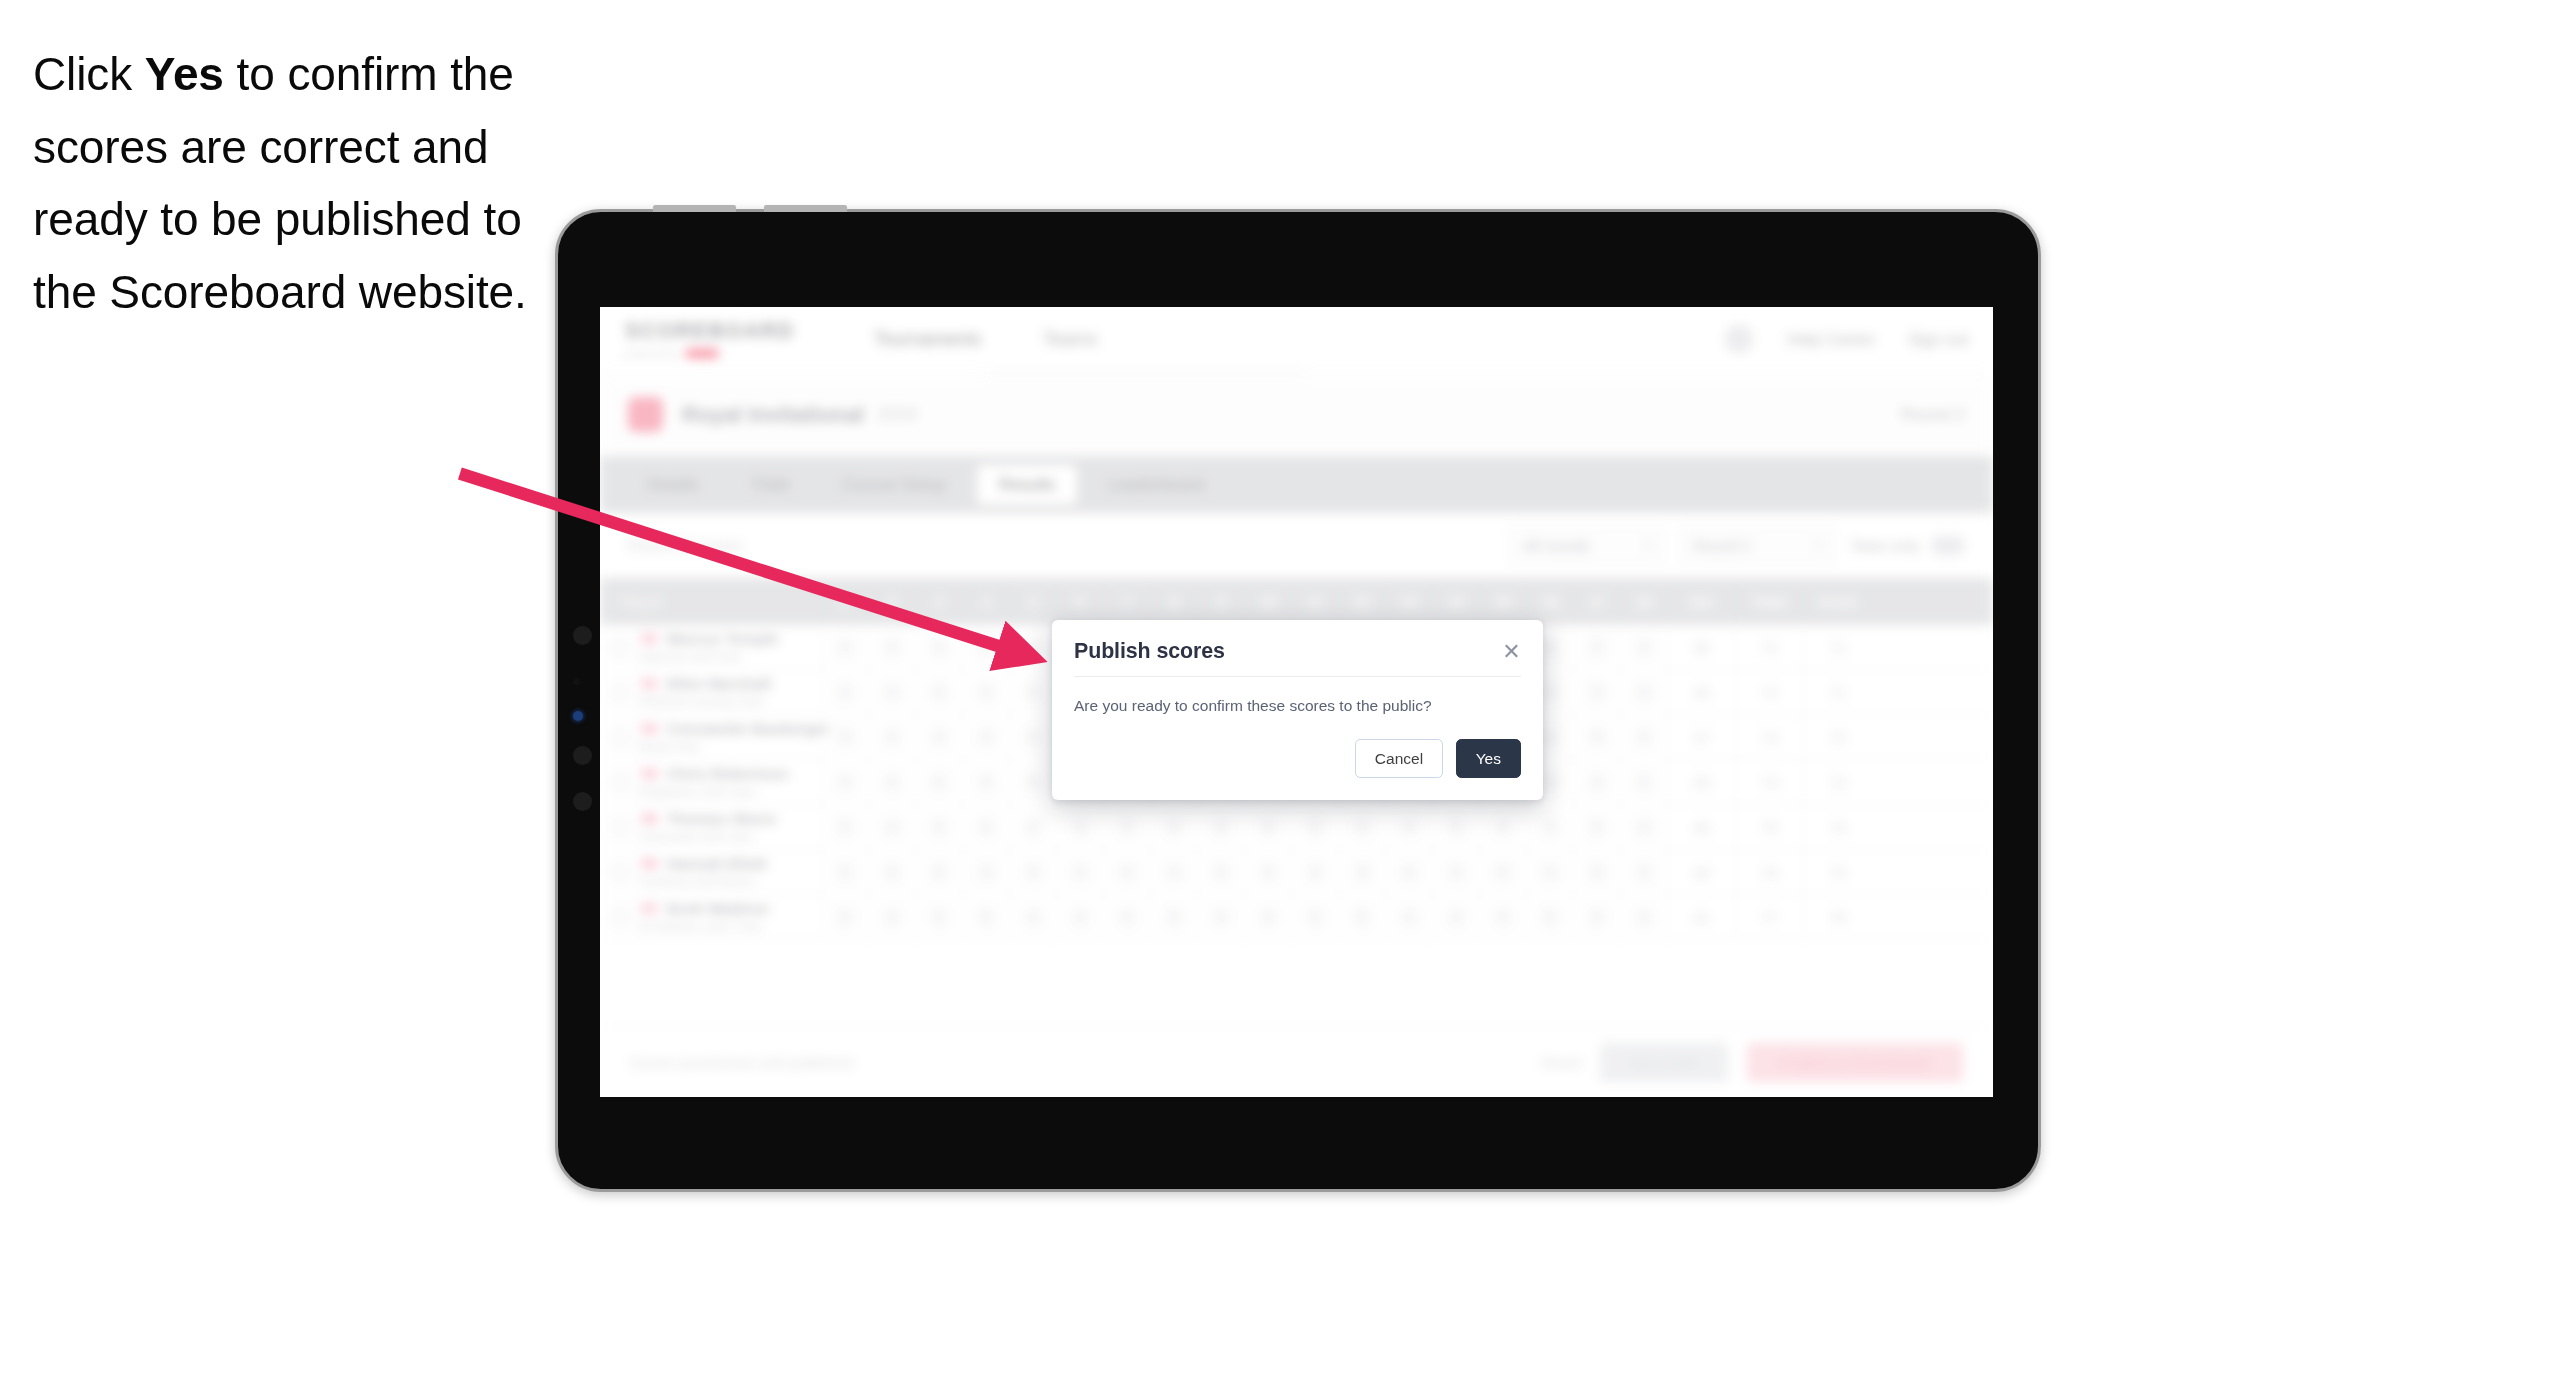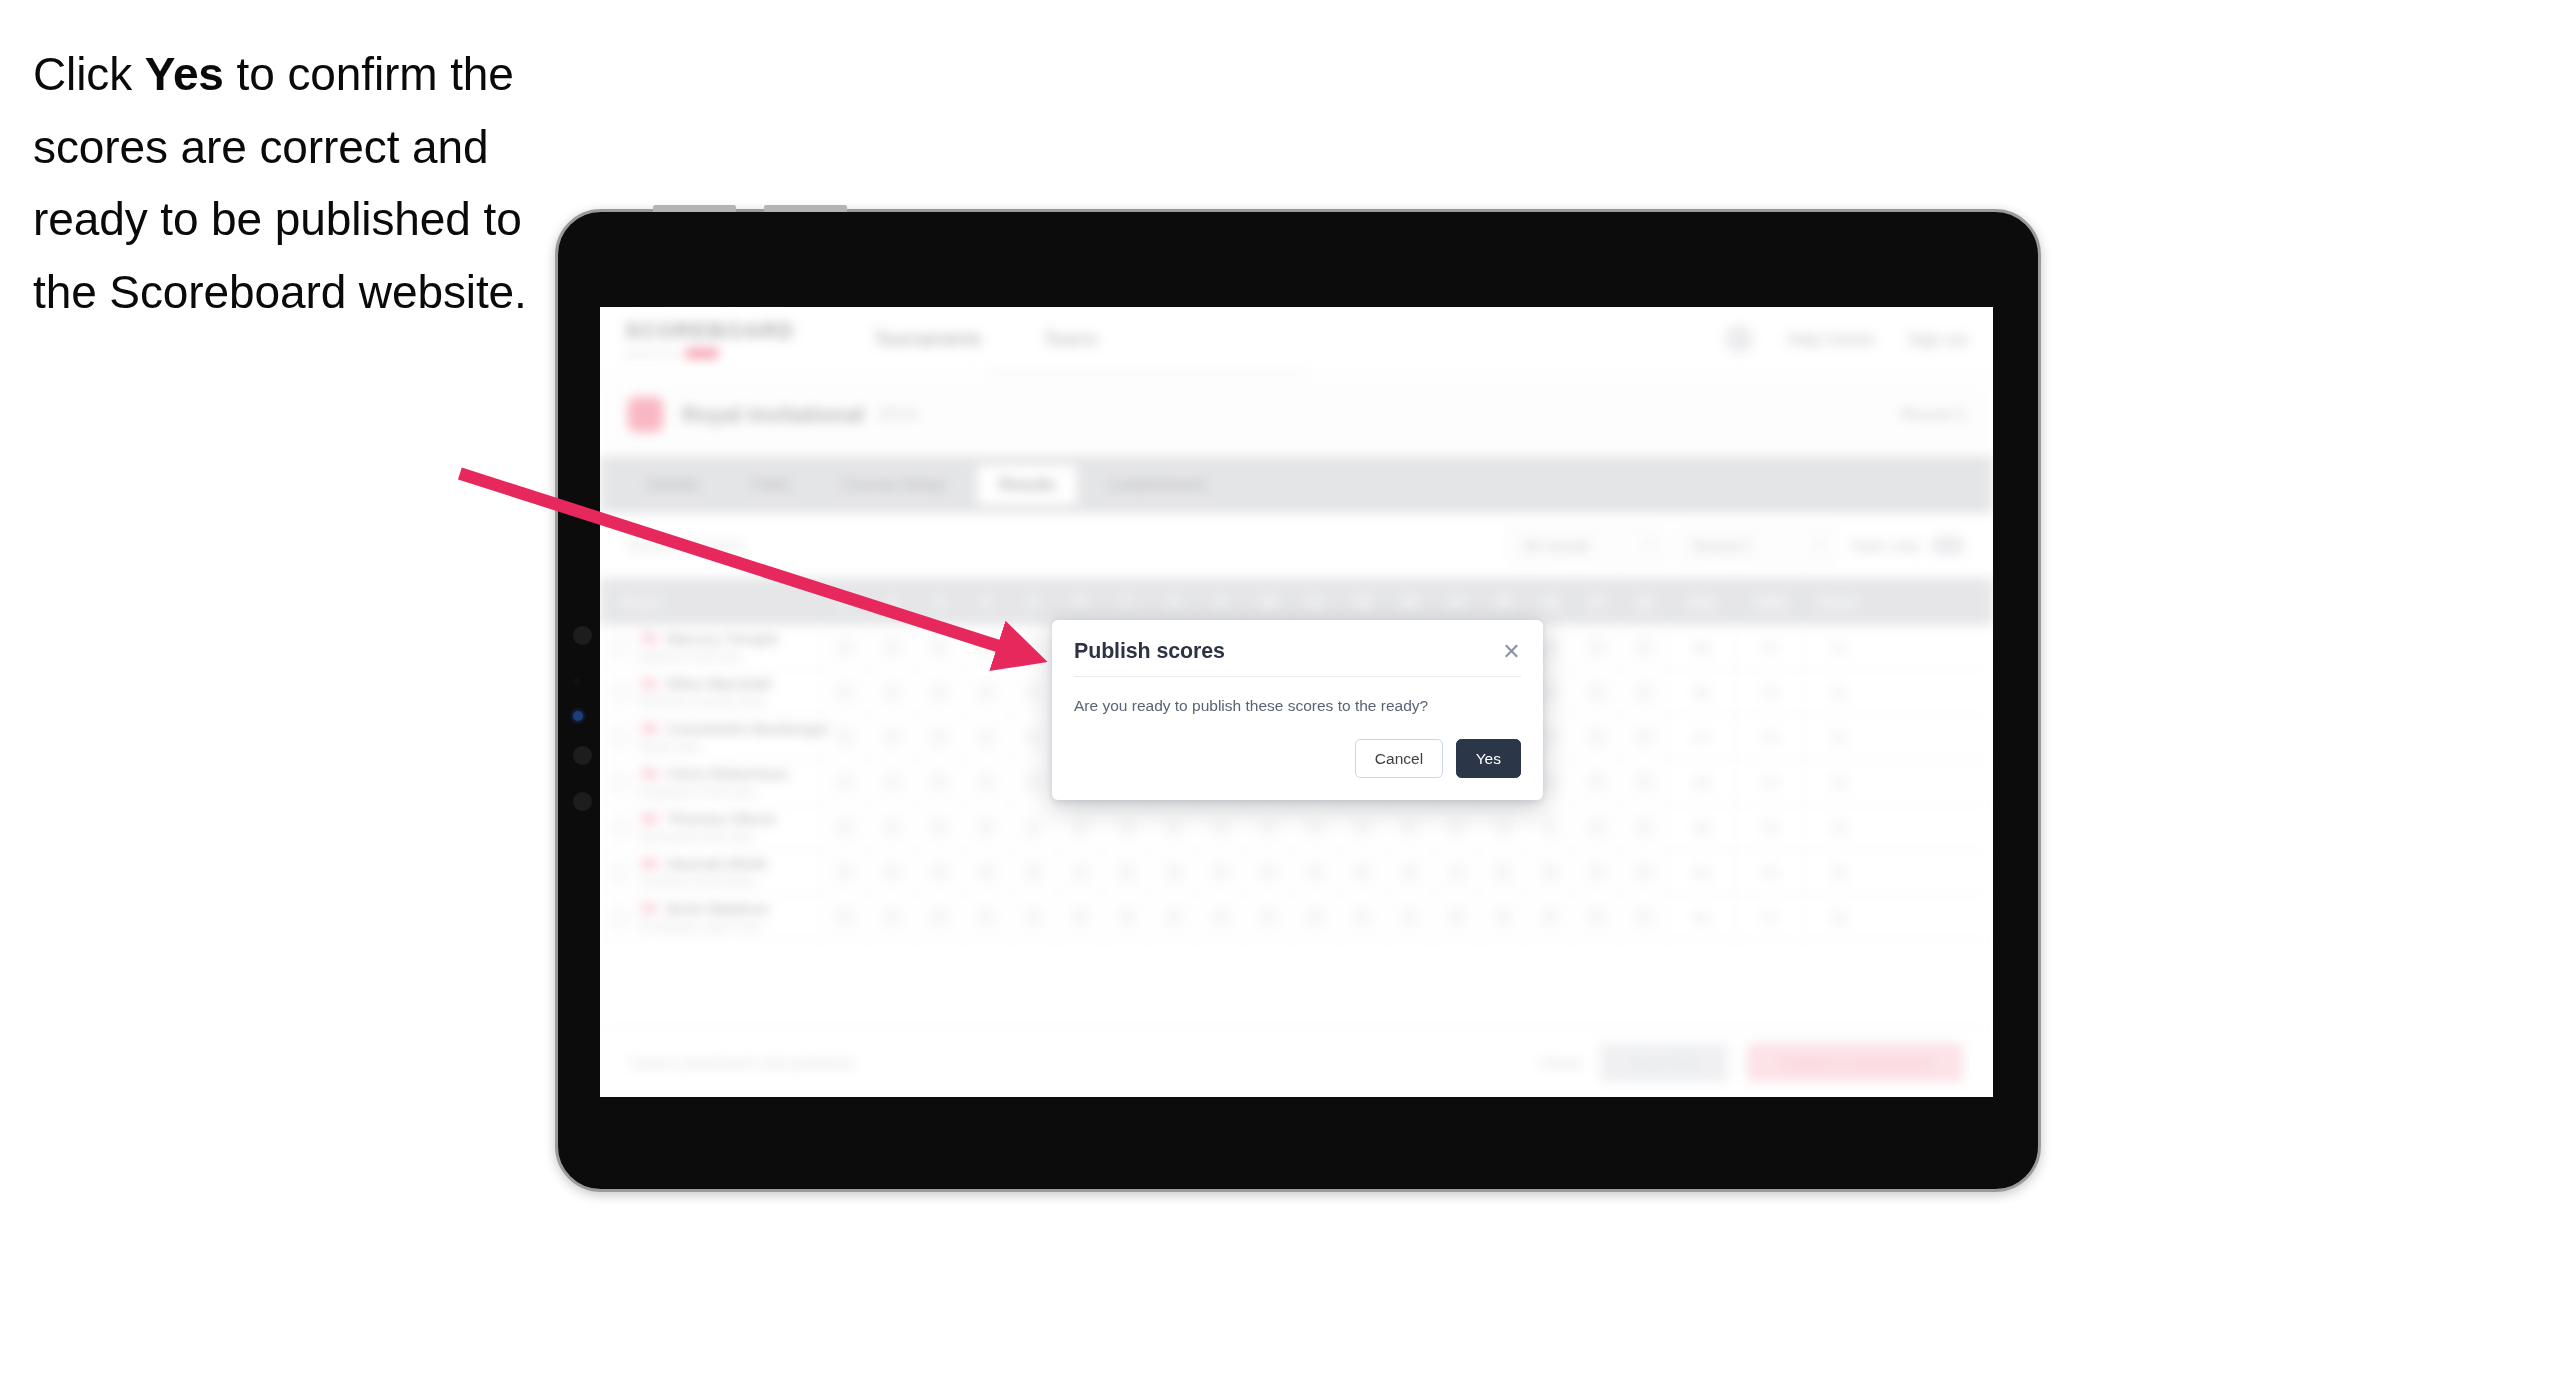--- a/index.html
+++ b/index.html
@@ -976,21 +976,21 @@
       </div>
 
       <div class="modal-scrim"></div>
 
       <div class="modal">
         <div class="modal-head">
           <div class="modal-title">Publish scores</div>
           <div class="modal-close">✕</div>
         </div>
         <div class="modal-rule"></div>
-        <div class="modal-body">Are you ready to publish these scores to the ready?</div>
+        <div class="modal-body">Are you ready to confirm these scores to the public?</div>
         <div class="modal-foot">
           <div class="btn btn-cancel">Cancel</div>
           <div class="btn btn-yes">Yes</div>
         </div>
       </div>
 
     </div>
   </div>
 
   <svg class="arrow-svg" viewBox="0 0 3484 1874">

